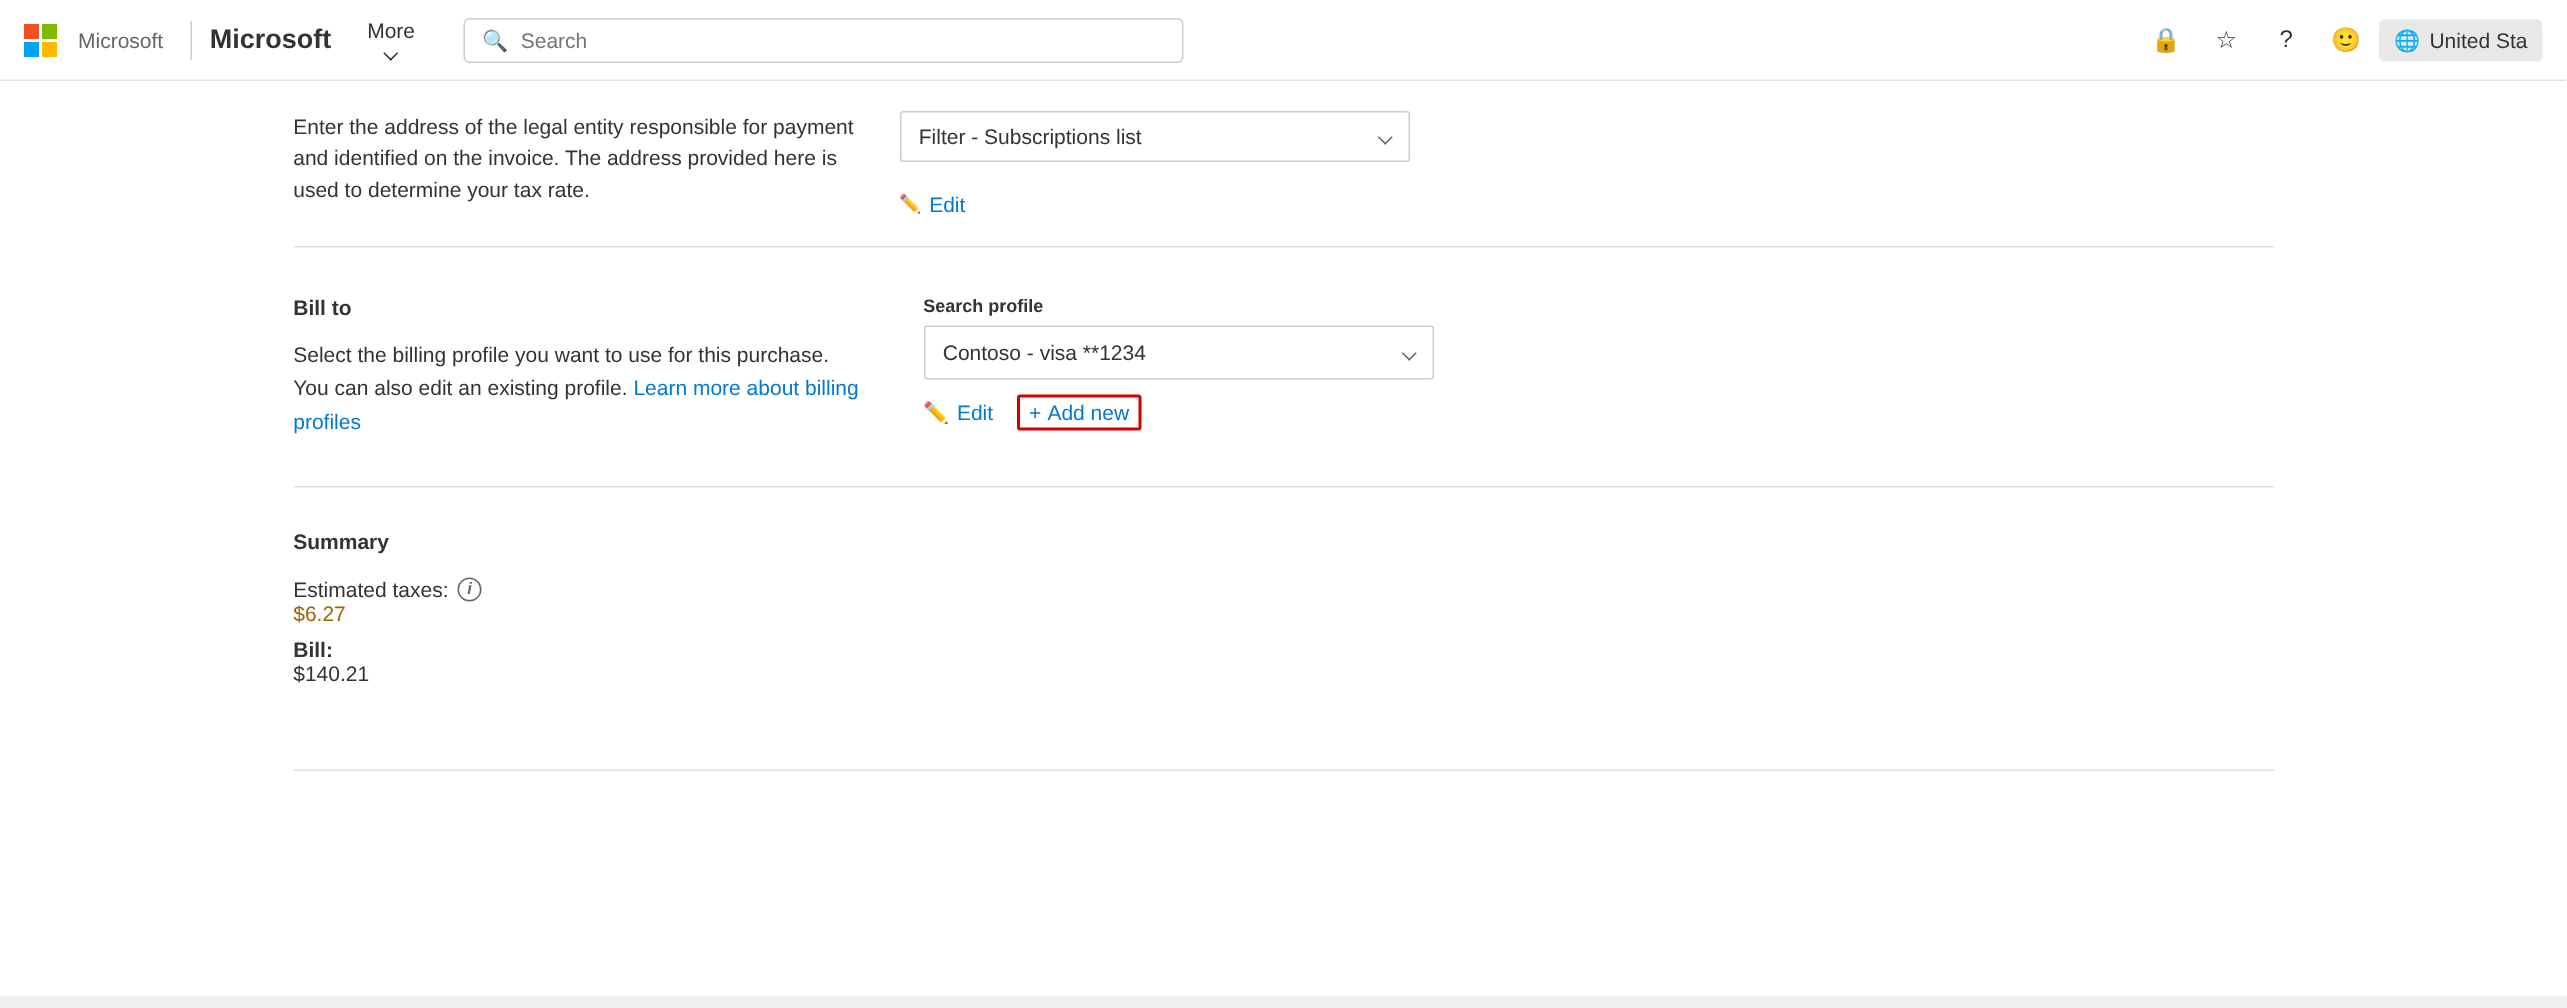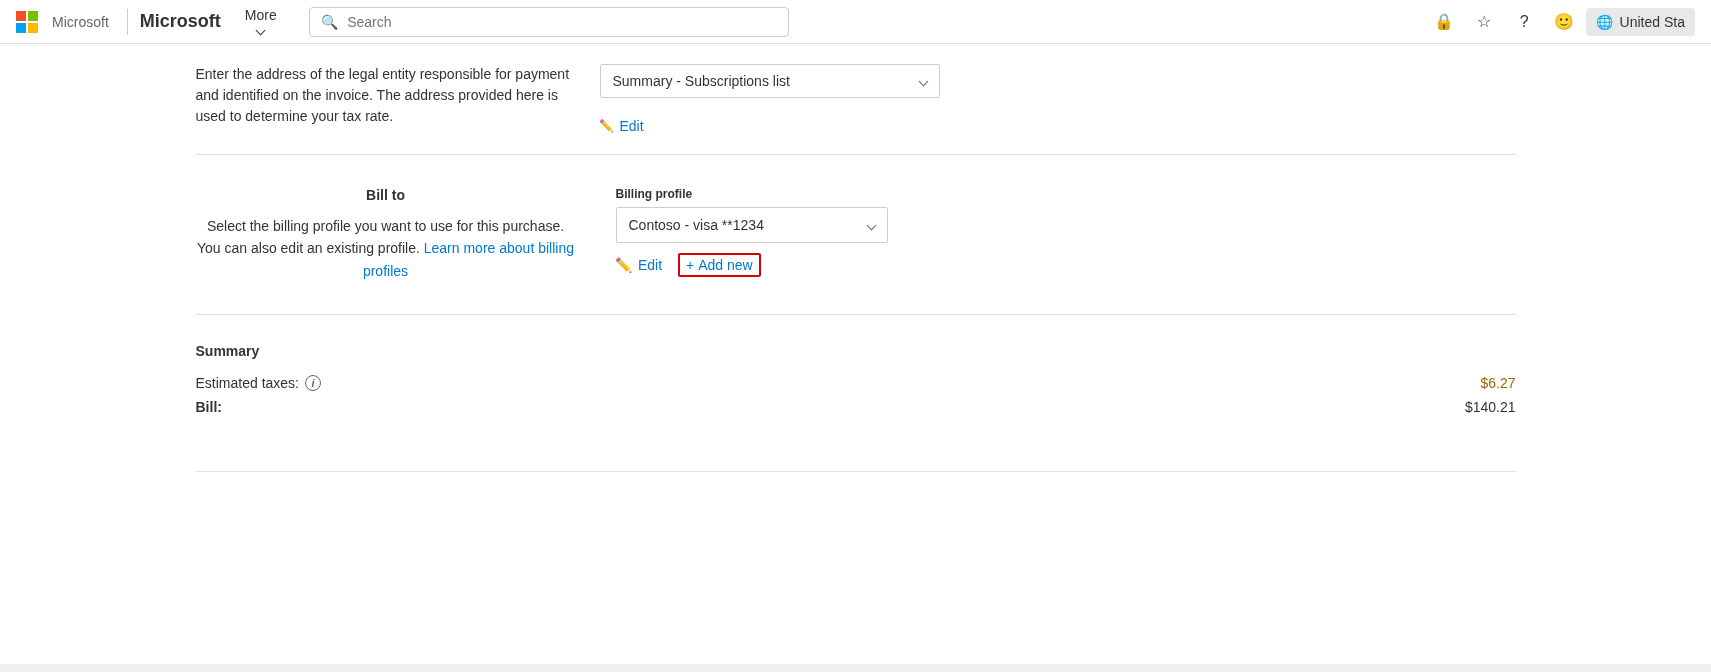--- a/index.html
+++ b/index.html
@@ -2,21 +2,21 @@
 <html><head>
   <meta charset="utf-8">
   <style>
     * { margin: 0; padding: 0; box-sizing: border-box; }
     body { font-family: 'Segoe UI', Arial, sans-serif; background: #fff; color: #333; font-size: 14px; overflow-x: hidden; }
 
     
     .header {
       display: flex;
       align-items: center;
-      height: 44px;
+      height: 54px;
       padding: 16px 16px;
       background: #fff;
       border-bottom: 1px solid #e0e0e0;
       position: sticky;
       top: 0;
       z-index: 100;
     }
     .header-logo {
       display: flex;
       align-items: center;
@@ -177,21 +177,20 @@
 
     
     .section {
       padding: 32px 0;
       border-bottom: 1px solid #e0e0e0;
       display: flex;
       gap: 40px;
     }
     .section-left {
       flex: 0 0 380px;
-      text-align: center;
     }
     .section-title {
       font-size: 14px;
       font-weight: 600;
       color: #333;
       margin-bottom: 12px;
     }
     .section-description {
       font-size: 14px;
       color: #333;
@@ -204,21 +203,21 @@
     .section-right {
       flex: 1;
     }
     .field-label {
       font-size: 12px;
       font-weight: 600;
       color: #333;
       margin-bottom: 6px;
     }
     .dropdown-box {
-      width: 272px;
+      width: 340px;
       display: flex;
       align-items: center;
       justify-content: space-between;
       border: 1px solid #ccc;
       border-radius: 2px;
       padding: 9px 12px;
       background: #fff;
       cursor: pointer;
       font-size: 14px;
     }
@@ -258,20 +257,21 @@
       font-size: 14px;
       font-weight: 600;
       color: #333;
       margin-bottom: 16px;
     }
     .summary-row {
       display: flex;
       justify-content: space-between;
       align-items: flex-start;
       margin-bottom: 8px;
+      flex-direction: column;
     }
     .summary-label {
       font-size: 14px;
       color: #333;
       display: flex;
       align-items: center;
       gap: 6px;
     }
     .summary-value {
       font-size: 14px;
@@ -356,21 +356,21 @@
 </header>
 
 <div class="main">
 
   <div class="top-section">
     <div class="top-description">
       <p>Enter the address of the legal entity responsible for payment and identified on the invoice. The address provided here is used to determine your tax rate.</p>
     </div>
     <div class="top-control">
       <div class="select-box">
-        <span>Summary - Subscriptions list</span>
+        <span>Filter - Subscriptions list</span>
         <span class="select-box-chevron"></span>
       </div>
       <div style="margin-top: 10px;">
         <a class="edit-link" href="#">
           <span class="pencil-icon">✏️</span>
           <span>Edit</span>
         </a>
       </div>
     </div>
   </div>
@@ -378,21 +378,21 @@
   <div class="section">
     <div class="section-left">
       <div class="section-title">Bill to</div>
       <p class="section-description">
         <span>Select the billing profile you want to use for this purchase. You can also edit an existing profile.</span>
         <span> </span>
         <a href="#">Learn more about billing profiles</a>
       </p>
     </div>
     <div class="section-right">
-      <div class="field-label">Billing profile</div>
+      <div class="field-label">Search profile</div>
       <div class="dropdown-box">
         <span>Contoso - visa **1234</span>
         <span class="select-box-chevron"></span>
       </div>
       <div class="actions-row">
         <a class="action-link" href="#">
           <span>✏️</span>
           <span>Edit</span>
         </a>
         <a class="add-new-link" href="#">

